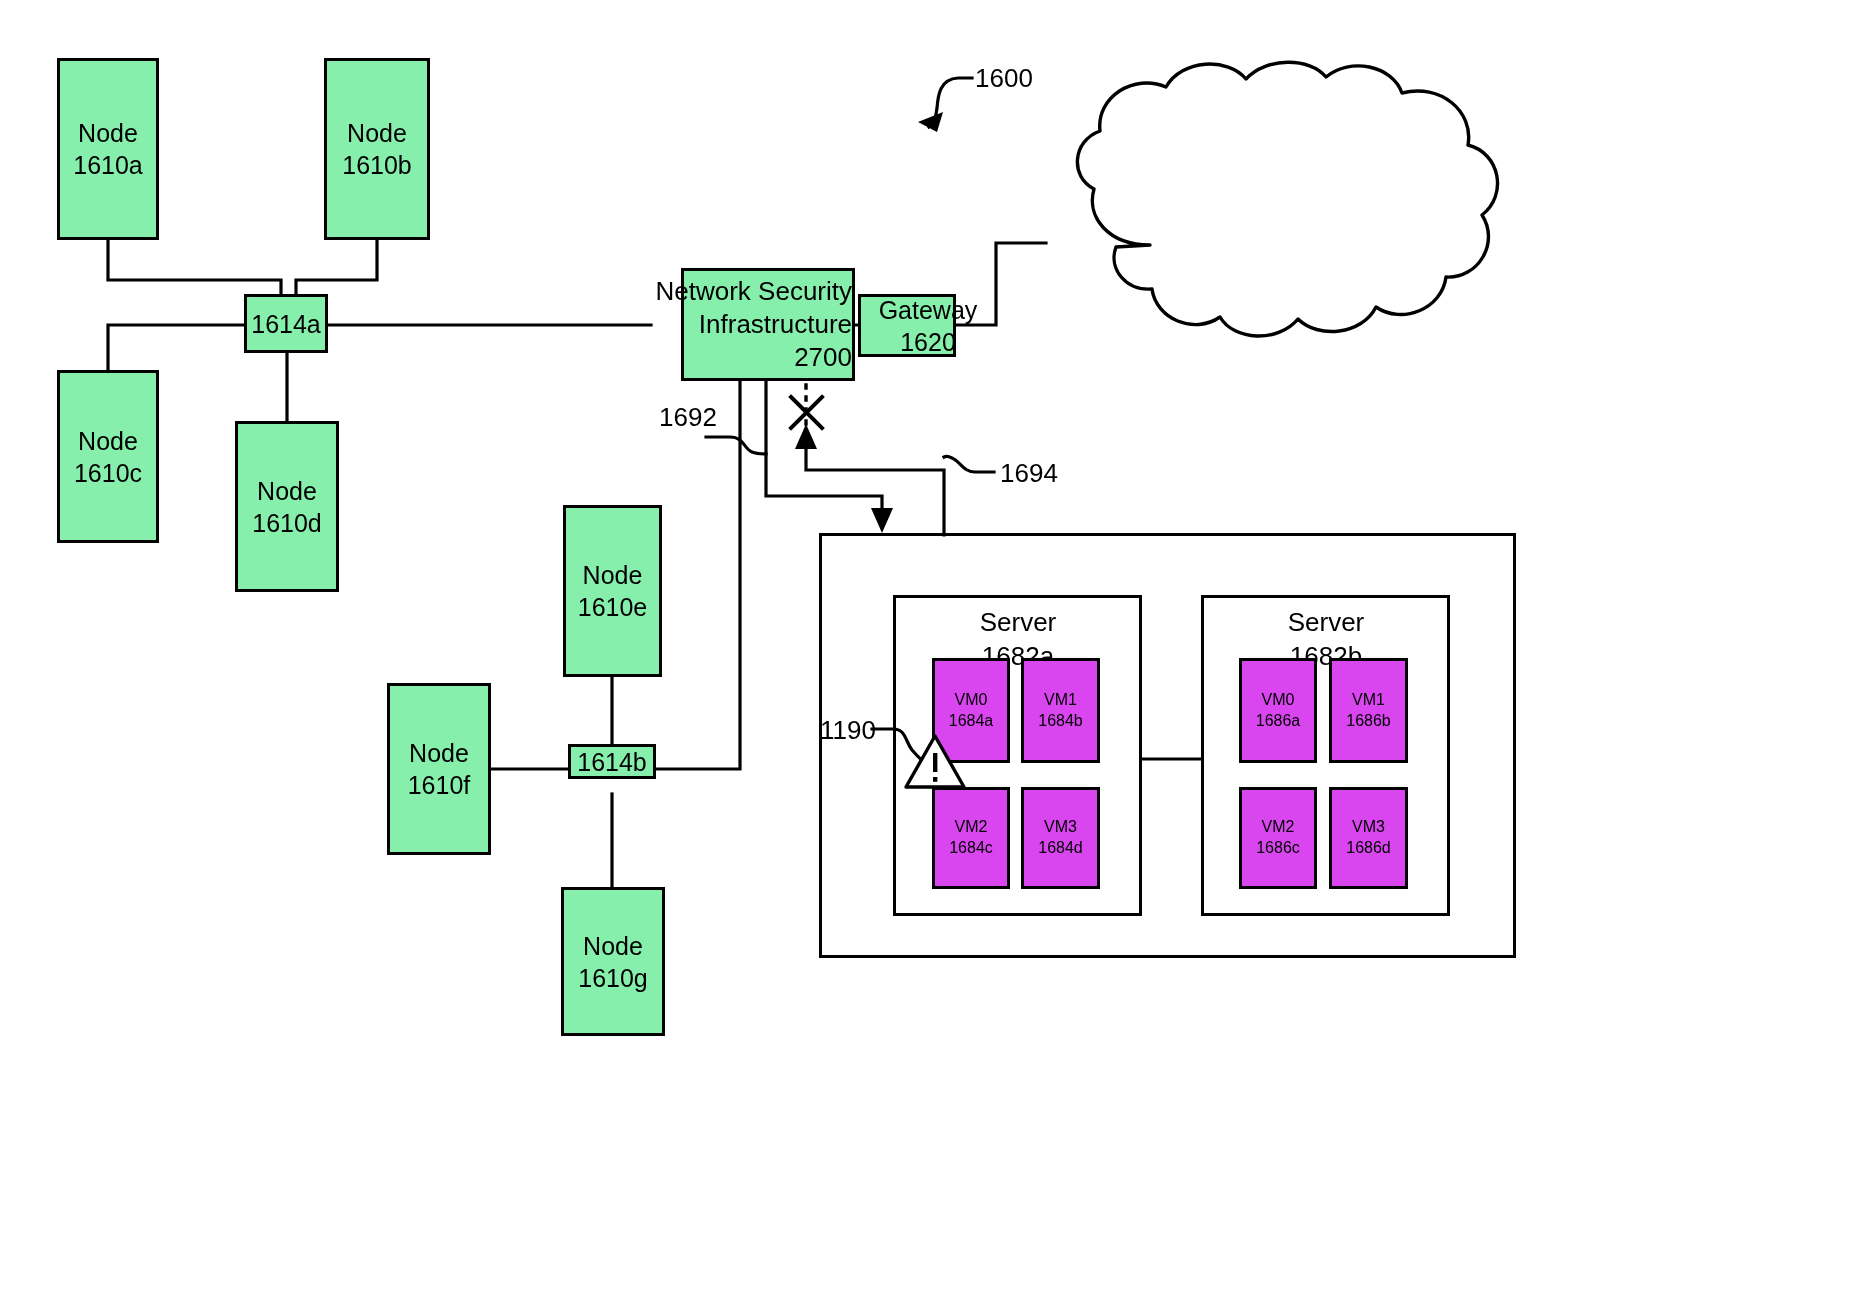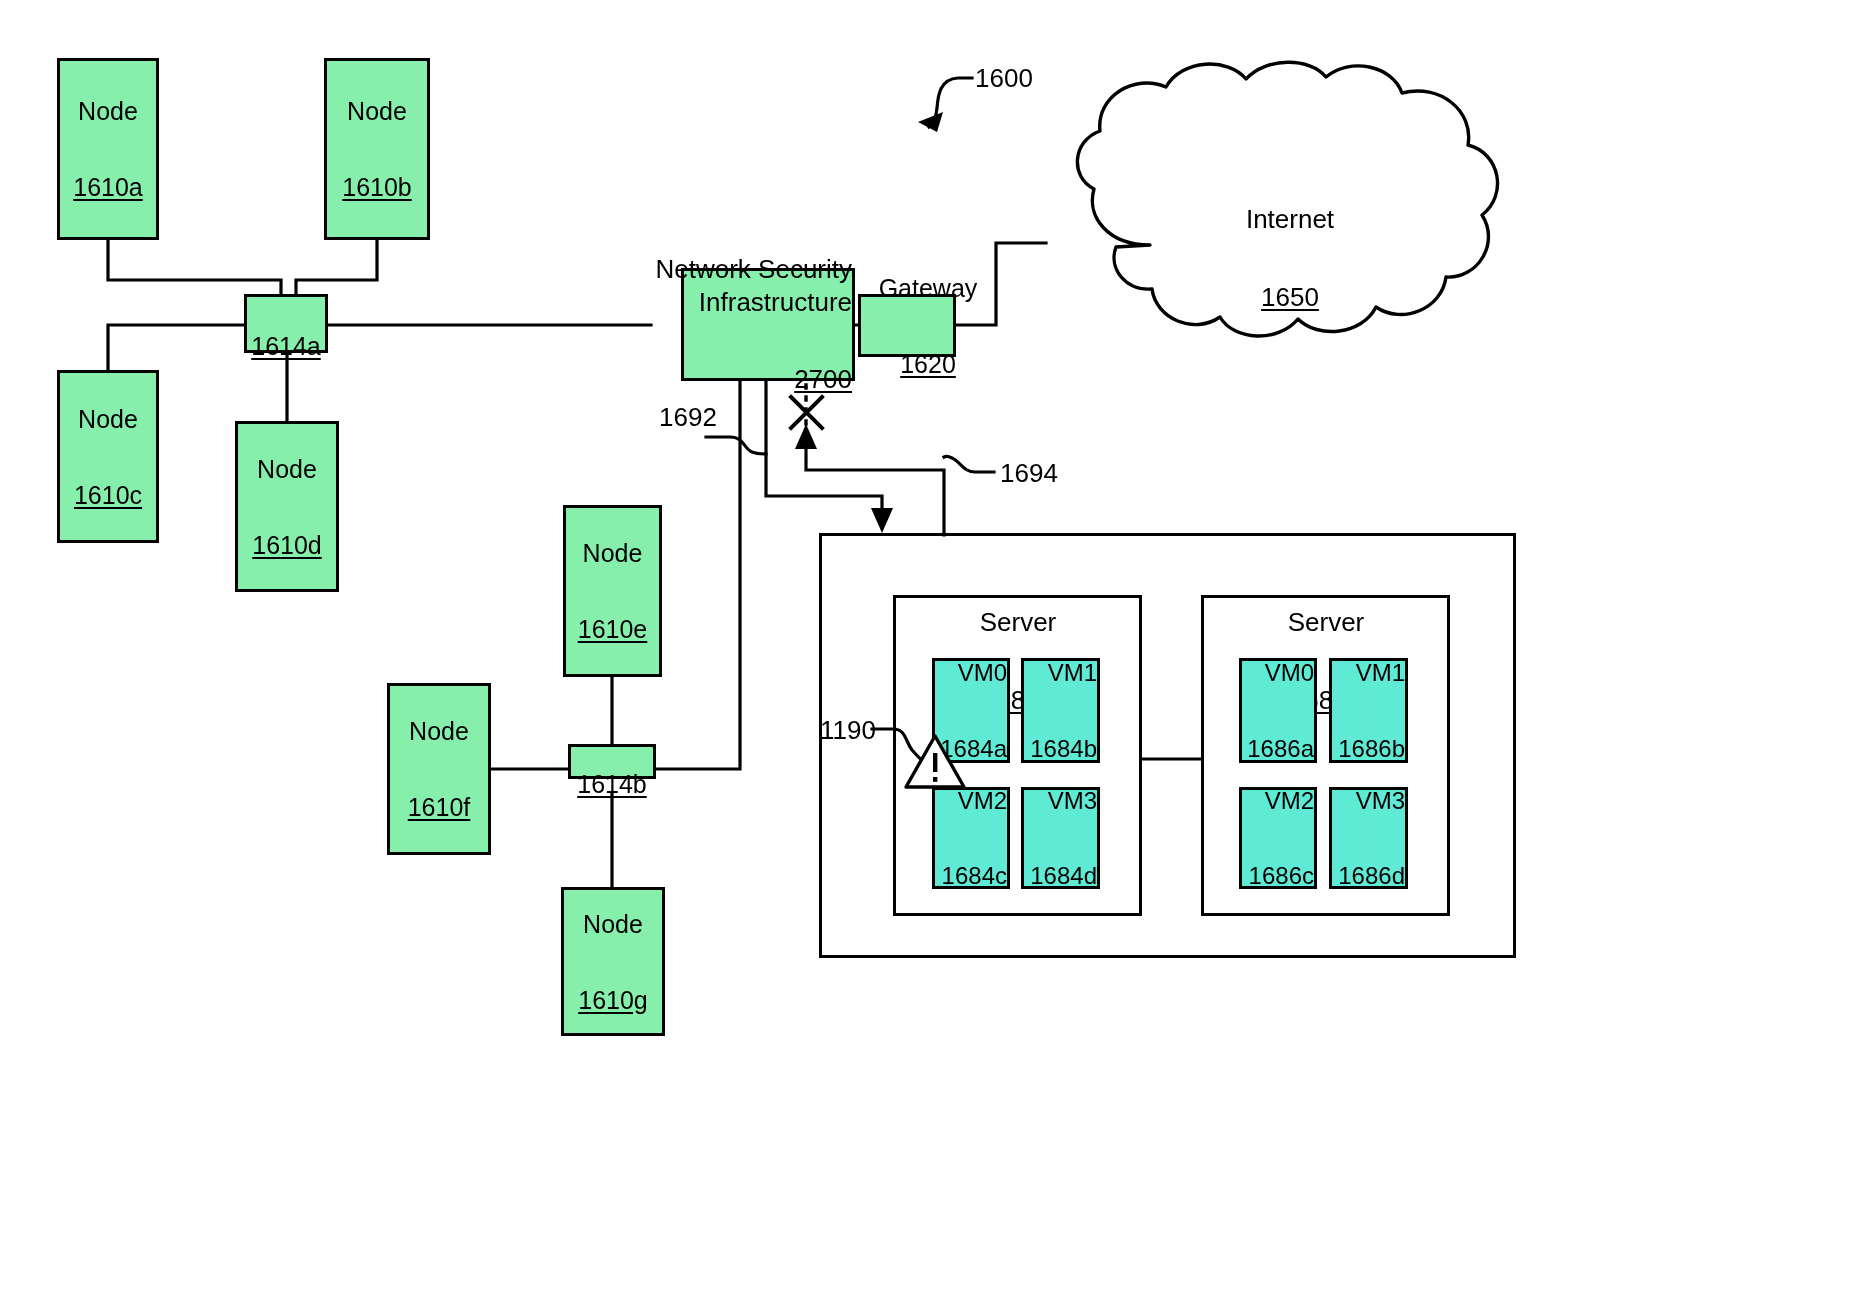--- a/index.html
+++ b/index.html
@@ -35,24 +35,22 @@
     text-align: center;
     line-height: 1.28;
     color: #000;
   }
   .lbl {
     display: block;
     white-space: nowrap;
   }
   .ref {
     display: block;
-    text-decoration: underline;
     text-underline-offset: 3px;
     white-space: nowrap;
-    margin-top: 44px;
   }
   .node-box { font-size: 25px; }
   .sw-box { font-size: 25px; }
   .nsi-box { font-size: 26px; }
   .gw-box { font-size: 25px; padding-left: 42px; }
 
   
   .hdr {
     position: absolute;
     text-align: center;
@@ -74,27 +72,27 @@
     position: absolute;
     box-sizing: border-box;
     border: 3px solid #000;
     background: transparent;
   }
 
   .vm-box {
     position: absolute;
     box-sizing: border-box;
     border: 3px solid #000;
-    background: #5eead4;
+    background: #d946ef;
     display: flex;
     flex-direction: column;
-    align-items: flex-end;
+    align-items: center;
     justify-content: center;
     text-align: center;
-    font-size: 24px;
+    font-size: 16px;
     line-height: 1.3;
     color: #000;
   }
   .cloud-label {
     position: absolute;
     text-align: center;
     line-height: 1.3;
     color: #000;
     white-space: nowrap;
   }
@@ -224,24 +222,20 @@
              C 470 98 478 140 452 160
              C 470 188 448 224 416 222
              C 412 254 372 270 346 252
              C 332 280 288 284 268 264
              C 248 288 204 286 190 262
              C 164 280 126 264 122 234
              C 96 236 78 214 86 192
              Z" fill="#ffffff" stroke="#000000" stroke-width="3.4" stroke-linejoin="round"></path>
   </svg>
 
-  <div class="cloud-label" style="left:1190px; top:203px; width:200px;">
-    <span class="lbl">Internet</span>
-    <span class="ref">1650</span>
-  </div>
 
   <div class="container-box" style="left:819px; top:533px; width:697px; height:425px;"></div>
 
 
   <div class="container-box" style="left:893px; top:595px; width:249px; height:321px;"></div>
   <div class="hdr" style="left:933px; top:606px; width:170px;">
     <span class="lbl">Server</span>
     <span class="ref">1682a</span>
   </div>
 

